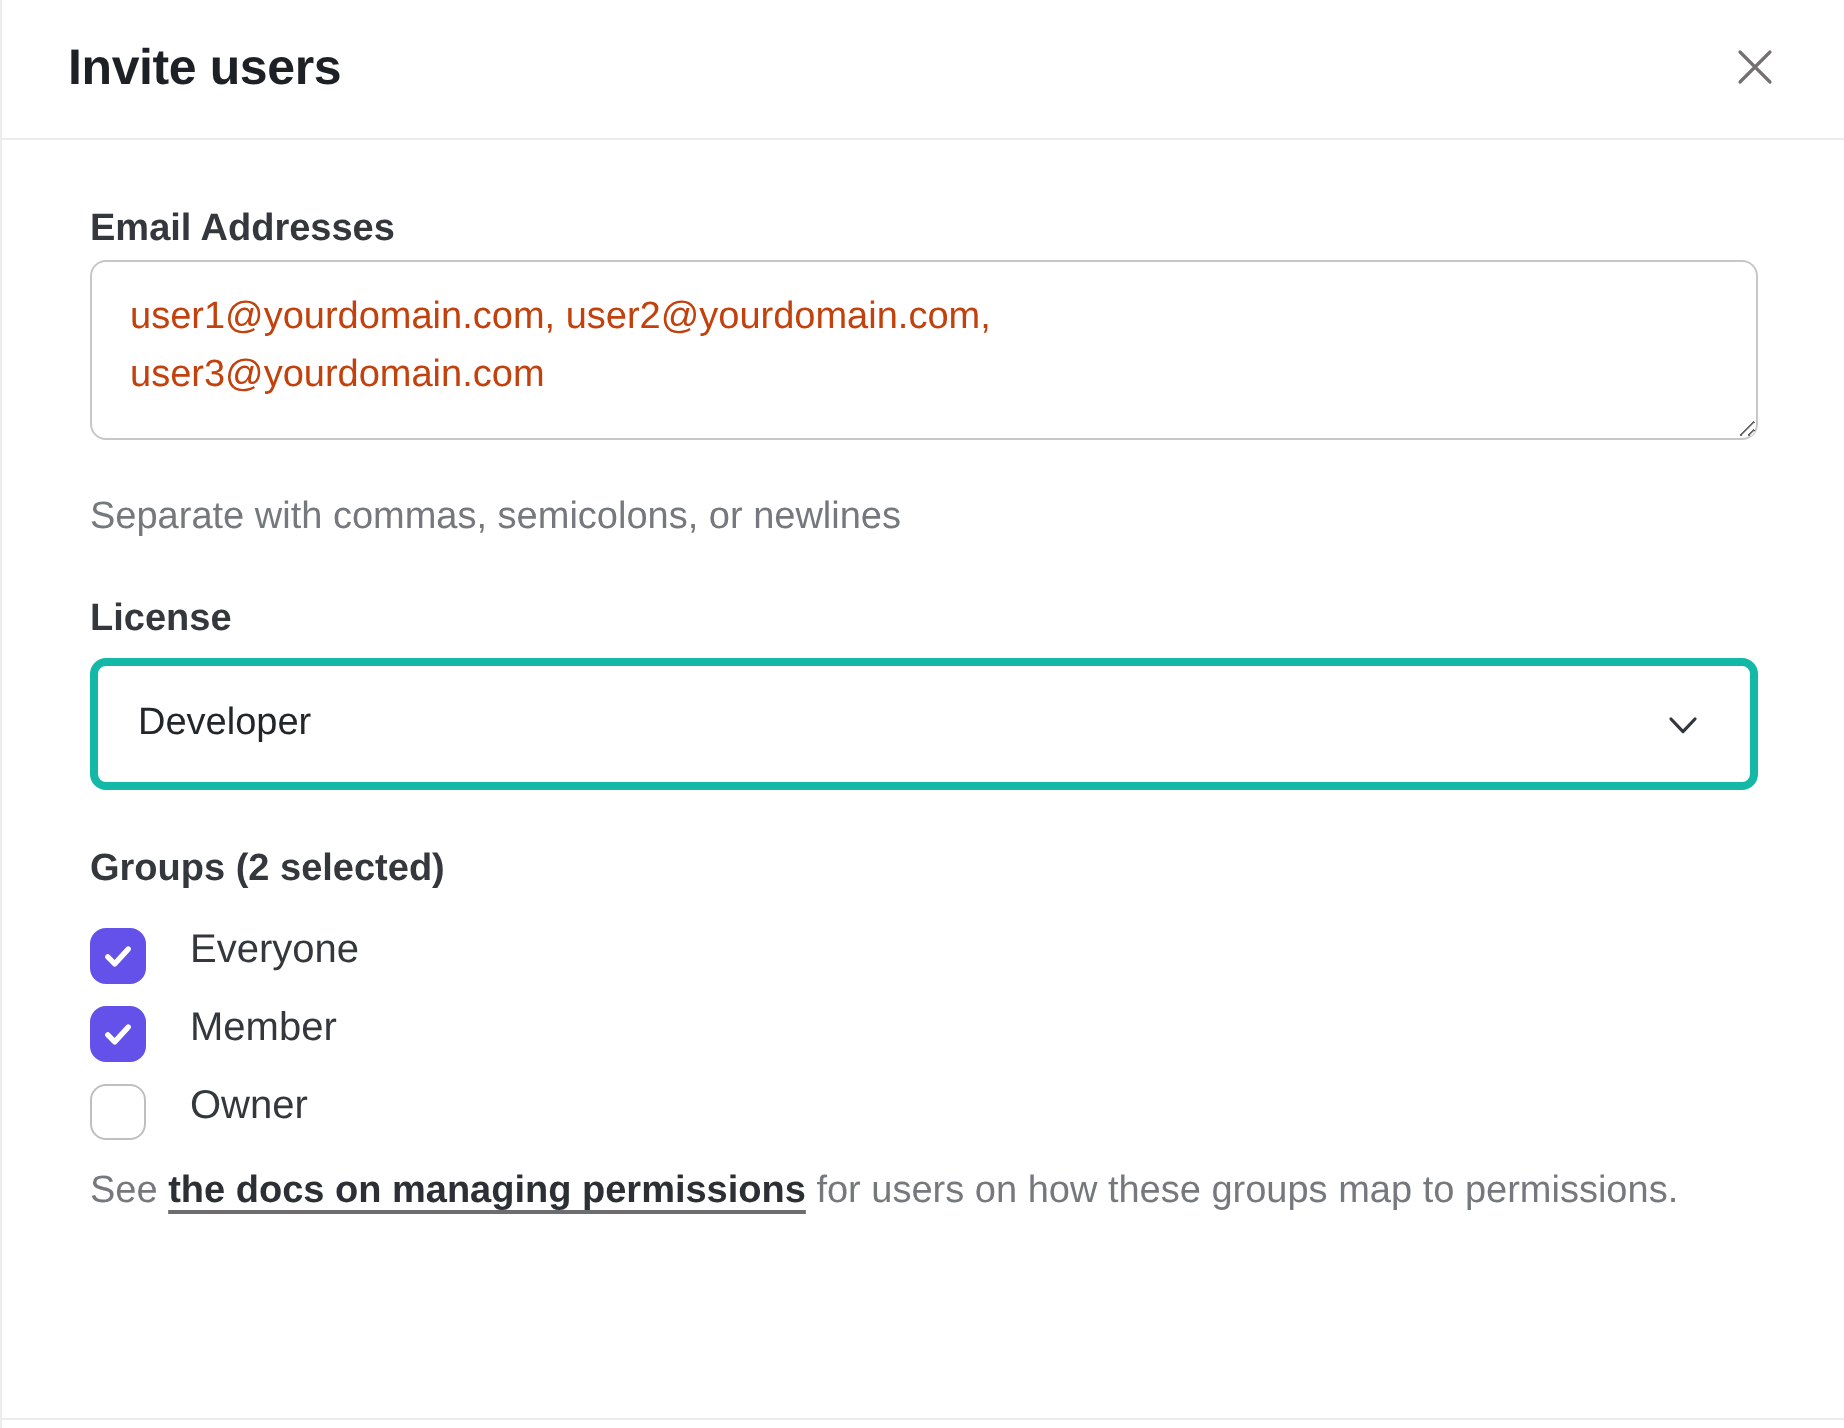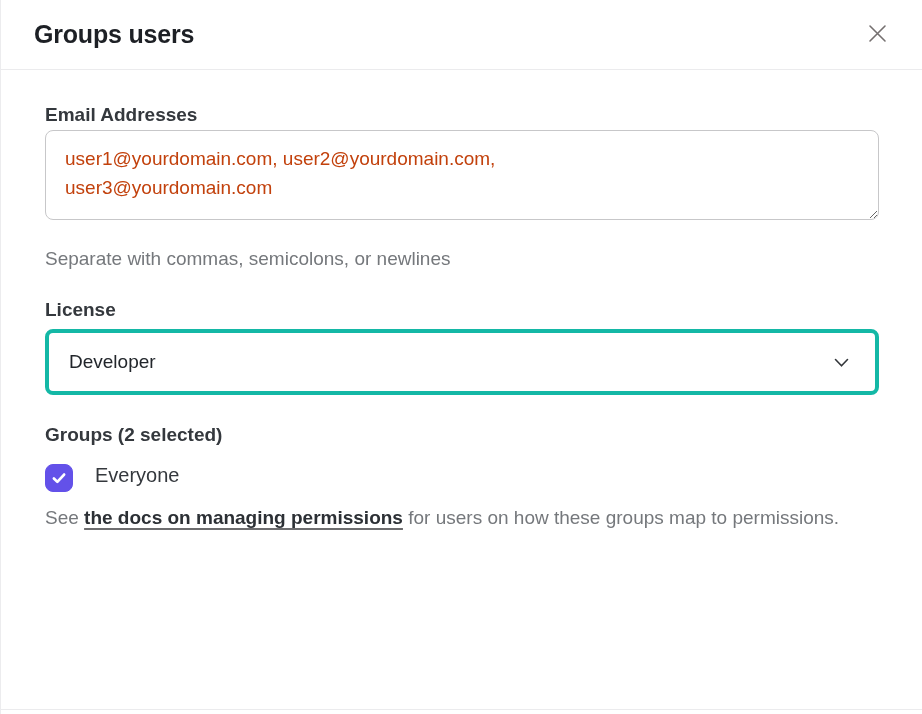--- a/index.html
+++ b/index.html
@@ -153,21 +153,21 @@
     margin-bottom: 4px;
   }
   .spacer { flex: 1 1 auto; }
 </style>
 </head>
 <body>
 
 <div class="modal">
 
   <div class="modal-header">
-    <div class="modal-title">Groups users</div>
+    <div class="modal-title">Invite users</div>
     <button class="close-btn">
       <span>
         <svg width="29" height="29" viewBox="0 0 29 29">
           <path d="M7 7 L22 22 M22 7 L7 22" stroke="#757070" stroke-width="1.6" fill="none" stroke-linecap="round"></path>
         </svg>
       </span>
     </button>
   </div>
 
   <div class="modal-body">
@@ -194,21 +194,41 @@
         <div class="checkbox-box">
           <span>
             <svg width="18" height="18" viewBox="0 0 24 24" style="display:block;">
               <path d="M5.2 12.6 L9.8 17.2 L18.8 7.4" stroke="#ffffff" stroke-width="3.6" fill="none" stroke-linecap="round" stroke-linejoin="round"></path>
             </svg>
           </span>
         </div>
         <div class="checkbox-label">Everyone</div>
       </div>
 
-
+      <div class="checkbox-row checked">
+        <div class="checkbox-box">
+          <span>
+            <svg width="18" height="18" viewBox="0 0 24 24" style="display:block;">
+              <path d="M5.2 12.6 L9.8 17.2 L18.8 7.4" stroke="#ffffff" stroke-width="3.6" fill="none" stroke-linecap="round" stroke-linejoin="round"></path>
+            </svg>
+          </span>
+        </div>
+        <div class="checkbox-label">Member</div>
+      </div>
+
+      <div class="checkbox-row">
+        <div class="checkbox-box">
+          <span>
+            <svg width="18" height="18" viewBox="0 0 24 24" style="display:block;">
+              <path d="M5.2 12.6 L9.8 17.2 L18.8 7.4" stroke="#ffffff" stroke-width="3.6" fill="none" stroke-linecap="round" stroke-linejoin="round"></path>
+            </svg>
+          </span>
+        </div>
+        <div class="checkbox-label">Owner</div>
+      </div>
 
     </div>
 
     <div class="groups-helper"><span>See </span><span class="helper-link">the docs on managing permissions</span><span> for users on how these groups map to permissions.</span></div>
 
   </div>
 
   <div class="spacer"></div>
   <div class="footer-divider"></div>
 </div>

